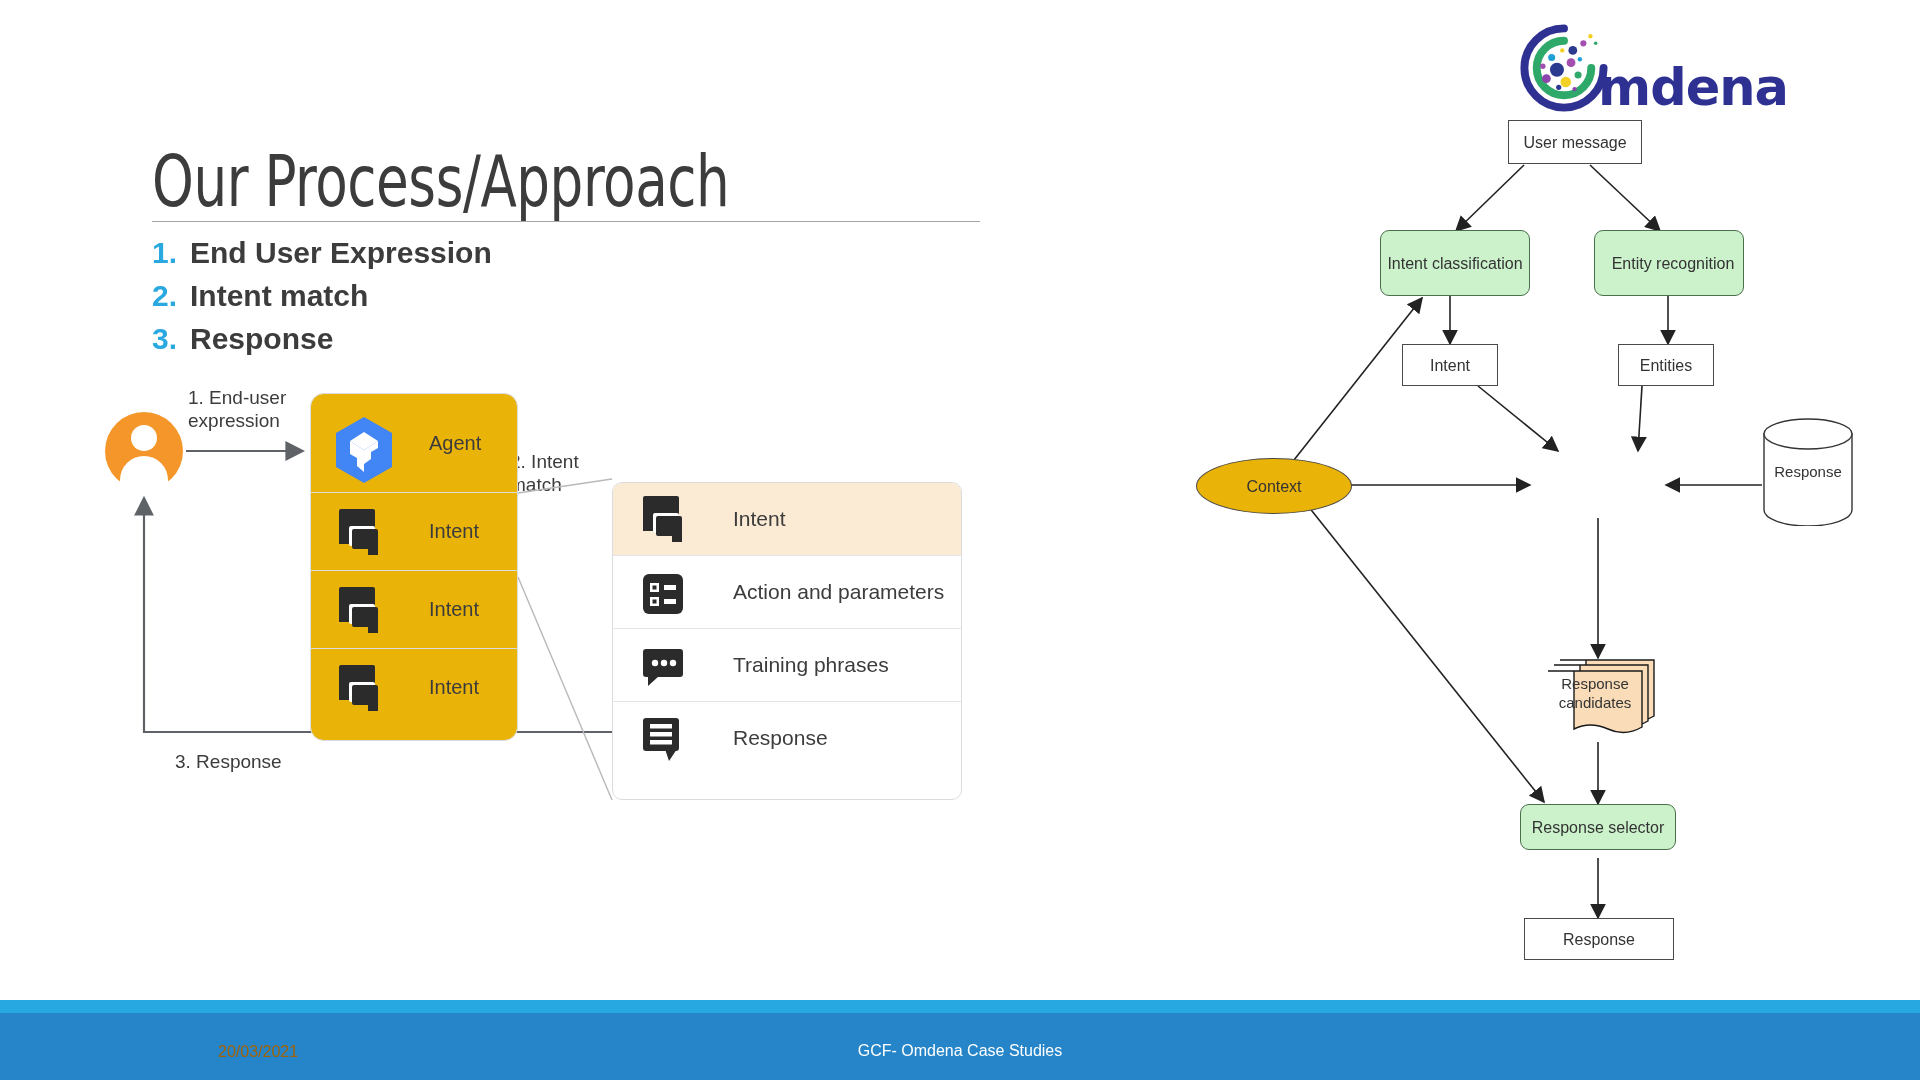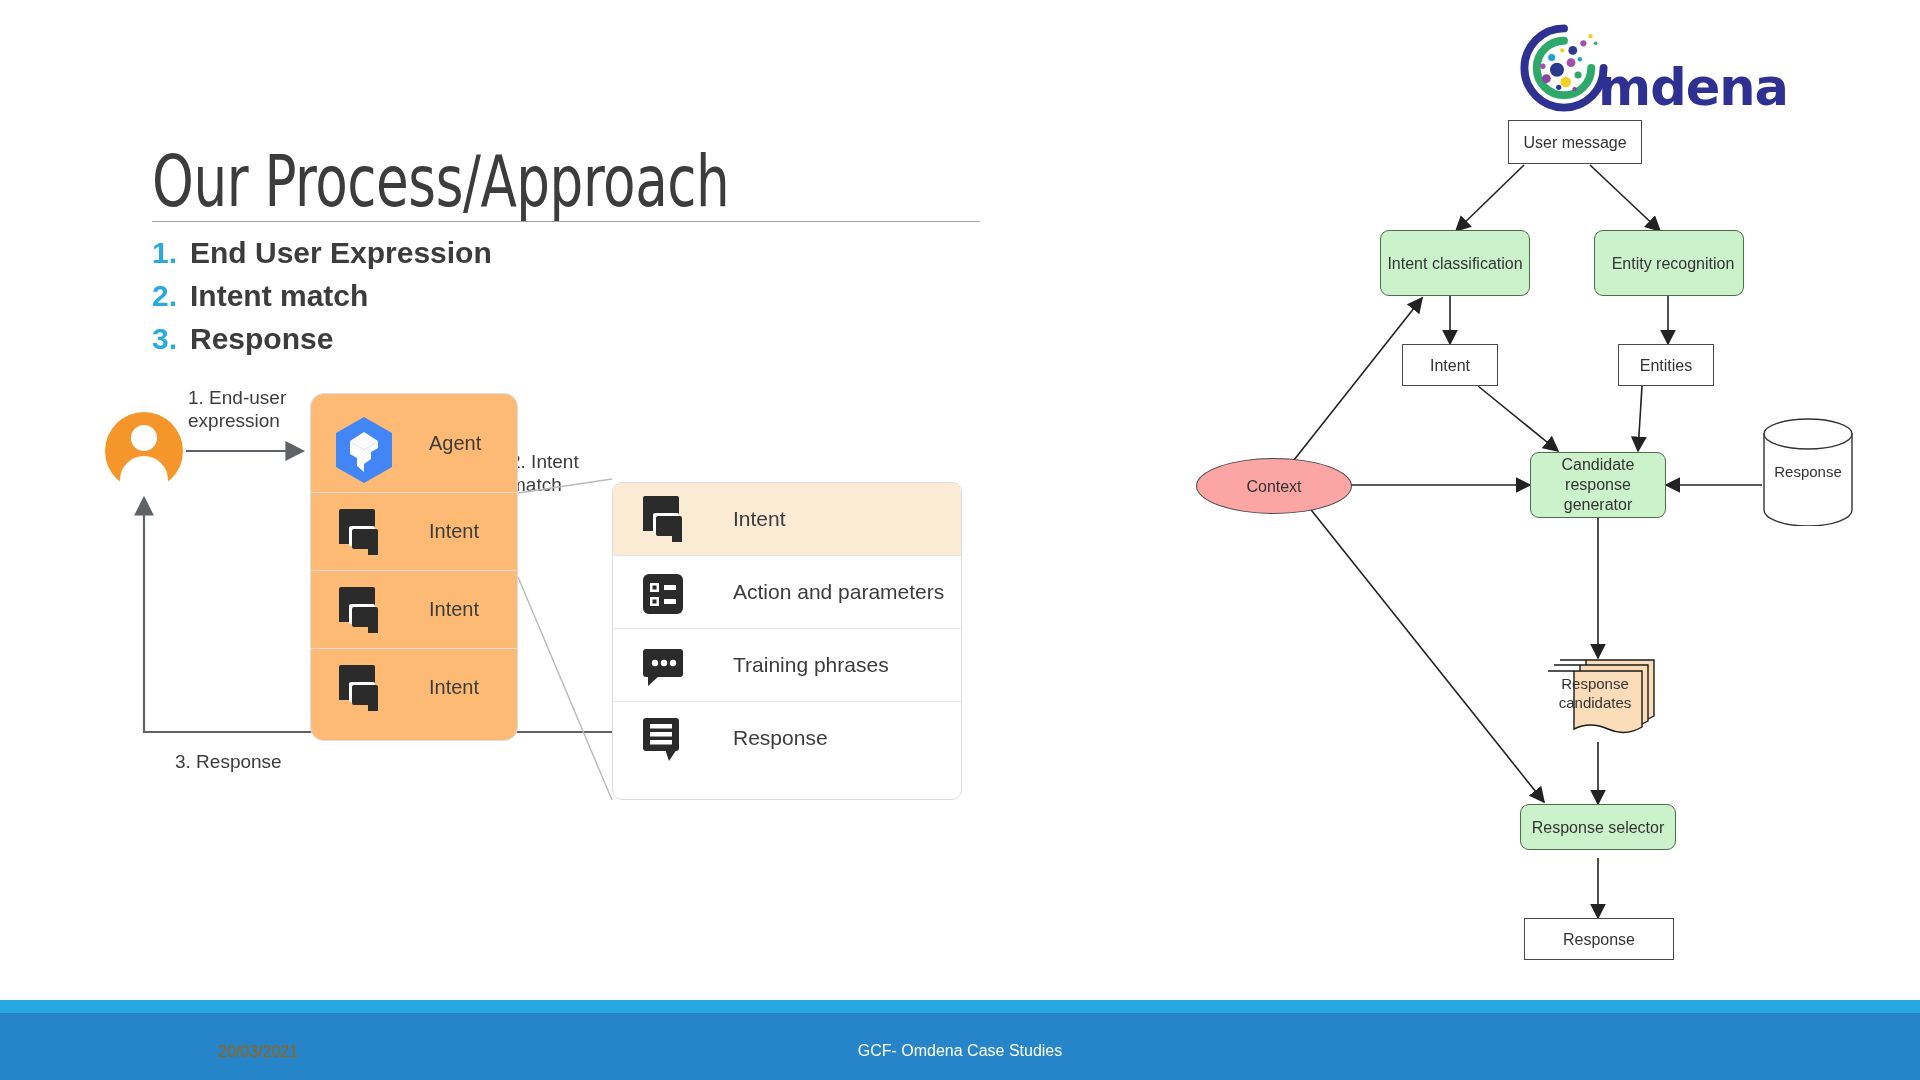--- a/index.html
+++ b/index.html
@@ -44,21 +44,21 @@
   
   #dialogflow-diagram{position:absolute;left:100px;top:380px;width:900px;height:430px;}
   .df-label{position:absolute;font-size:19px;color:#3c3c3c;line-height:23px;font-family:"Liberation Sans",sans-serif;}
 
   #user-avatar{position:absolute;left:5px;top:32px;width:78px;height:78px;border-radius:50%;background:#f5962a;}
   #user-avatar .head{position:absolute;left:50%;top:13px;margin-left:-13px;width:26px;height:26px;border-radius:50%;background:#fff;}
   #user-avatar .body{position:absolute;left:50%;top:44px;margin-left:-24px;width:48px;height:38px;border-radius:24px 24px 0 0;background:#fff;}
 
   #agent-card{
     position:absolute;left:210px;top:13px;width:208px;height:348px;
-    border:1.5px solid #dadce0;border-radius:14px;background:#fdba74;box-sizing:border-box;
+    border:1.5px solid #dadce0;border-radius:14px;background:#eab308;box-sizing:border-box;
   }
   .agent-row{position:relative;height:77px;border-top:1.5px solid #dadce0;display:flex;align-items:center;}
   .agent-row:first-child{border-top:none;height:98px;}
   .agent-row .rowlabel{position:absolute;left:118px;font-size:20px;color:#3c3c3c;}
 
   .chat-icon{position:absolute;left:28px;width:50px;height:46px;}
   .chat-icon .b1{position:absolute;left:0;top:0;width:36px;height:28px;background:#2b2b2b;border-radius:2px;}
   .chat-icon .b1tail{position:absolute;left:0;top:26px;width:11px;height:9px;background:#2b2b2b;}
   .chat-icon .b2{position:absolute;left:13px;top:20px;width:26px;height:20px;background:#2b2b2b;border-radius:2px;box-shadow:-3px -3px 0 0 #fff;}
   .chat-icon .b2tail{position:absolute;left:29px;top:37px;width:10px;height:9px;background:#2b2b2b;}
@@ -76,21 +76,21 @@
 
   
   #flowchart{position:absolute;left:1190px;top:118px;width:730px;height:890px;}
   .node{
     position:absolute;box-sizing:border-box;display:flex;align-items:center;justify-content:center;
     text-align:center;font-size:16px;color:#333;line-height:19px;
     font-family:"Liberation Sans",sans-serif;
   }
   .node.rect{background:#fff;border:1.3px solid #4a4a4a;}
   .node.green{background:#ccf2cc;border:1.3px solid #4a6f4a;border-radius:9px;}
-  .node.ellipse{background:#fca5a5;border:1.3px solid #4a4a4a;border-radius:50%;text-align:center;}
+  .node.ellipse{background:#eab308;border:1.3px solid #4a4a4a;border-radius:50%;text-align:center;}
 
   #responses-db{position:absolute;left:572px;top:300px;width:92px;height:108px;}
   #responses-db .dblabel{position:absolute;left:0;top:45px;width:92px;text-align:center;font-size:15px;color:#333;}
 
   #response-candidates{position:absolute;left:352px;top:538px;width:118px;height:86px;}
   #response-candidates .rclabel{
     position:absolute;left:6px;top:18px;width:94px;text-align:center;
     font-size:15px;color:#333;line-height:19px;
   }
 
@@ -328,25 +328,20 @@
     <div class="node green" style="left:190px;top:112px;width:150px;height:66px;">Intent classification</div>
 
     <div class="node green" style="left:404px;top:112px;width:150px;height:66px;padding-left:8px;">Entity recognition</div>
 
     <div class="node rect" style="left:212px;top:226px;width:96px;height:42px;">Intent</div>
 
     <div class="node rect" style="left:428px;top:226px;width:96px;height:42px;">Entities</div>
 
     <div class="node ellipse" style="left:6px;top:340px;width:156px;height:56px;">Context</div>
 
-    <div class="node green" style="left:340px;top:334px;width:136px;height:66px;flex-direction:column;line-height:20px;">
-      <span>Candidate</span>
-      <span>response</span>
-      <span>generator</span>
-    </div>
 
     <div id="responses-db">
       <svg width="92" height="108" viewBox="0 0 92 108">
         <path d="M2 16 L2 92 A44 16 0 0 0 90 92 L90 16 Z" fill="#fff" stroke="#333" stroke-width="1.4"></path>
         <ellipse cx="46" cy="16" rx="44" ry="15" fill="#fff" stroke="#333" stroke-width="1.4"></ellipse>
       </svg>
       <div class="dblabel">Response</div>
     </div>
 
     <div id="response-candidates">

